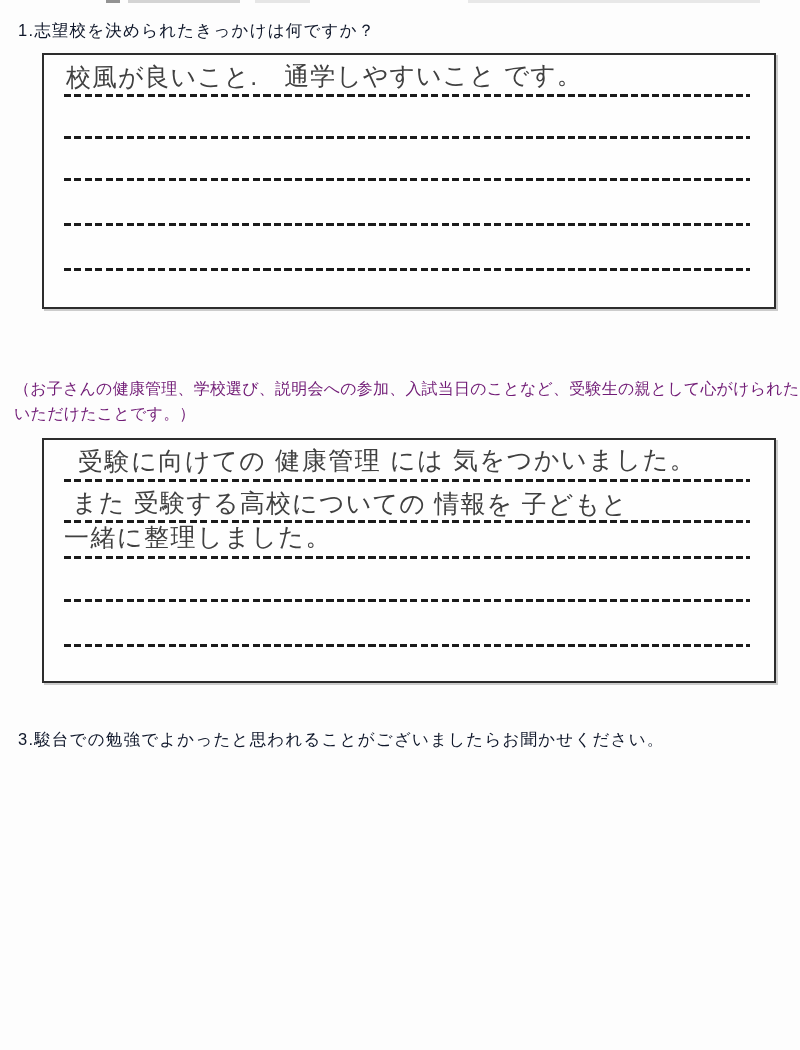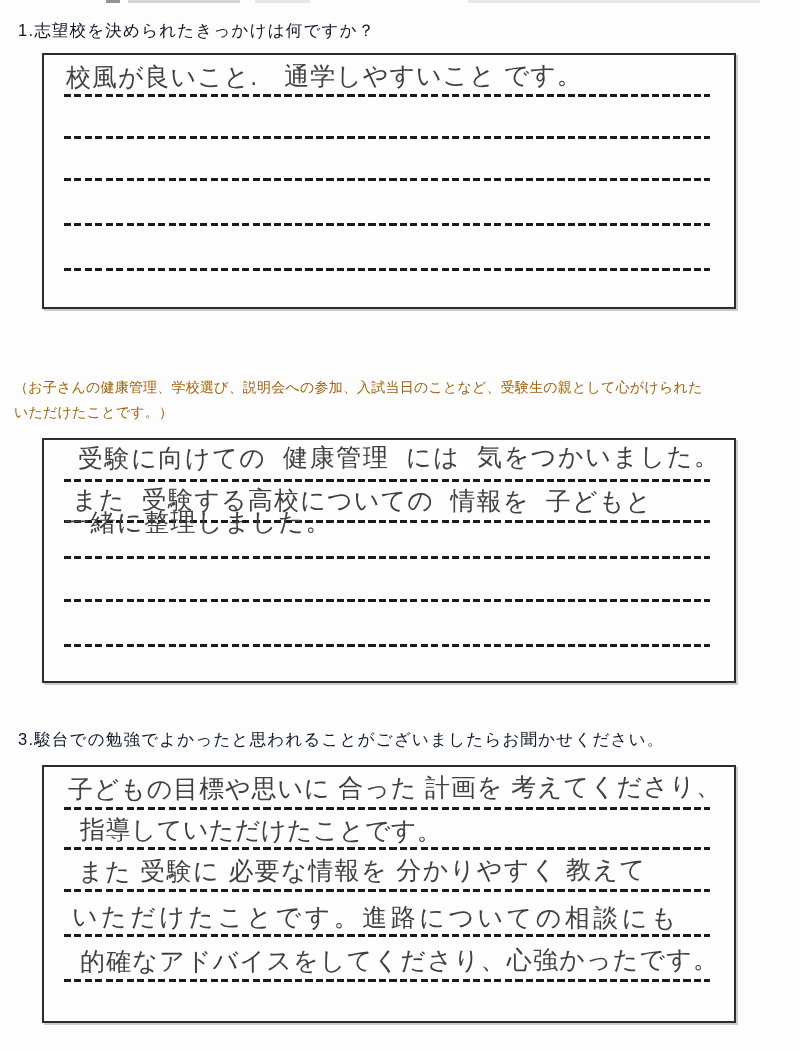--- a/index.html
+++ b/index.html
@@ -9,27 +9,28 @@
     font-family:"Liberation Sans", sans-serif;
   }
   
   .scan-artifact { position:absolute; top:0; height:3px; }
 
   .question {
     position:absolute; font-size:16.5px; letter-spacing:1.2px;
     color:#0f172a; white-space:nowrap;
   }
   .note {
-    position:absolute; font-size:14px; letter-spacing:0.2px;
-    color:#a16207; white-space:nowrap;
+    position:absolute; font-size:16px; letter-spacing:0.2px;
+    color:#701a75; white-space:nowrap;
   }
   .answer-box {
     position:absolute; left:42px; width:690px;
     border:2px solid #2d2d2d; background:#fefefe;
     box-shadow:2px 2px 0 rgba(145,145,145,0.45);
+    padding-left:40px;
   }
   .rule {
     position:absolute; left:20px; right:24px; height:3px;
     background-image:repeating-linear-gradient(90deg,#1b1b1b 0 7px, transparent 7px 10.5px);
   }
   .hand {
     position:absolute; white-space:nowrap; font-size:25px; line-height:34px;
     color:#404040; transform-origin:left bottom;
   }
 </style>
@@ -51,41 +52,28 @@
     <div class="rule" style="top:123px;"></div>
     <div class="rule" style="top:168px;"></div>
     <div class="rule" style="top:213px;"></div>
 
     <div class="hand" style="left:22px; top:5px; letter-spacing:1px; transform:rotate(-0.3deg);">校風が良いこと.　通学しやすいこと です。</div>
   </div>
 
   <div class="note" style="left:14px; top:379px;">（お子さんの健康管理、学校選び、説明会への参加、入試当日のことなど、受験生の親として心がけられた</div>
   <div class="note" style="left:14px; top:404px;">いただけたことです。）</div>
 
-  <div class="answer-box" style="top:438px; height:241px;font-family:Liberation Mono, monospace;">
+  <div class="answer-box" style="top:438px; height:241px;">
     <div class="rule" style="top:39px;"></div>
     <div class="rule" style="top:80px;"></div>
     <div class="rule" style="top:116px;"></div>
     <div class="rule" style="top:159px;"></div>
     <div class="rule" style="top:204px;"></div>
 
     <div class="hand" style="left:34px; top:4px; letter-spacing:1.6px; transform:rotate(-0.2deg);">受験に向けての 健康管理 には 気をつかいました。</div>
     <div class="hand" style="left:28px; top:45px; letter-spacing:1.2px; transform:rotate(0.2deg);">また 受験する高校についての 情報を 子どもと</div>
-    <div class="hand" style="left:20px; top:68px; letter-spacing:1.5px; transform:rotate(-0.2deg);text-align:center;">一緒に整理しました。</div>
+    <div class="hand" style="left:20px; top:80px; letter-spacing:1.5px; transform:rotate(-0.2deg);text-align:center;">一緒に整理しました。</div>
   </div>
 
   <div class="question" style="left:18px; top:729px;text-align:right;">3.駿台での勉強でよかったと思われることがございましたらお聞かせください。</div>
 
-  <div class="answer-box" style="top:765px; height:254px;">
-    <div class="rule" style="top:40px;"></div>
-    <div class="rule" style="top:80px;"></div>
-    <div class="rule" style="top:122px;"></div>
-    <div class="rule" style="top:167px;"></div>
-    <div class="rule" style="top:212px;"></div>
-
-    <div class="hand" style="left:24px; top:5px; letter-spacing:0.9px; transform:rotate(-0.3deg);">子どもの目標や思いに 合った 計画を 考えてくださり、</div>
-    <div class="hand" style="left:36px; top:45px; letter-spacing:0.4px; transform:rotate(0.2deg);">指導していただけたことです。</div>
-    <div class="hand" style="left:34px; top:87px; letter-spacing:1.4px; transform:rotate(-0.2deg);">また 受験に 必要な情報を 分かりやすく 教えて</div>
-    <div class="hand" style="left:28px; top:132px; letter-spacing:3.5px; transform:rotate(0.15deg);">いただけたことです。進路についての相談にも</div>
-    <div class="hand" style="left:36px; top:177px; letter-spacing:1.2px; transform:rotate(-0.2deg);">的確なアドバイスをしてくださり、心強かったです。</div>
-  </div>
 
 </div>
 
 </body></html>

